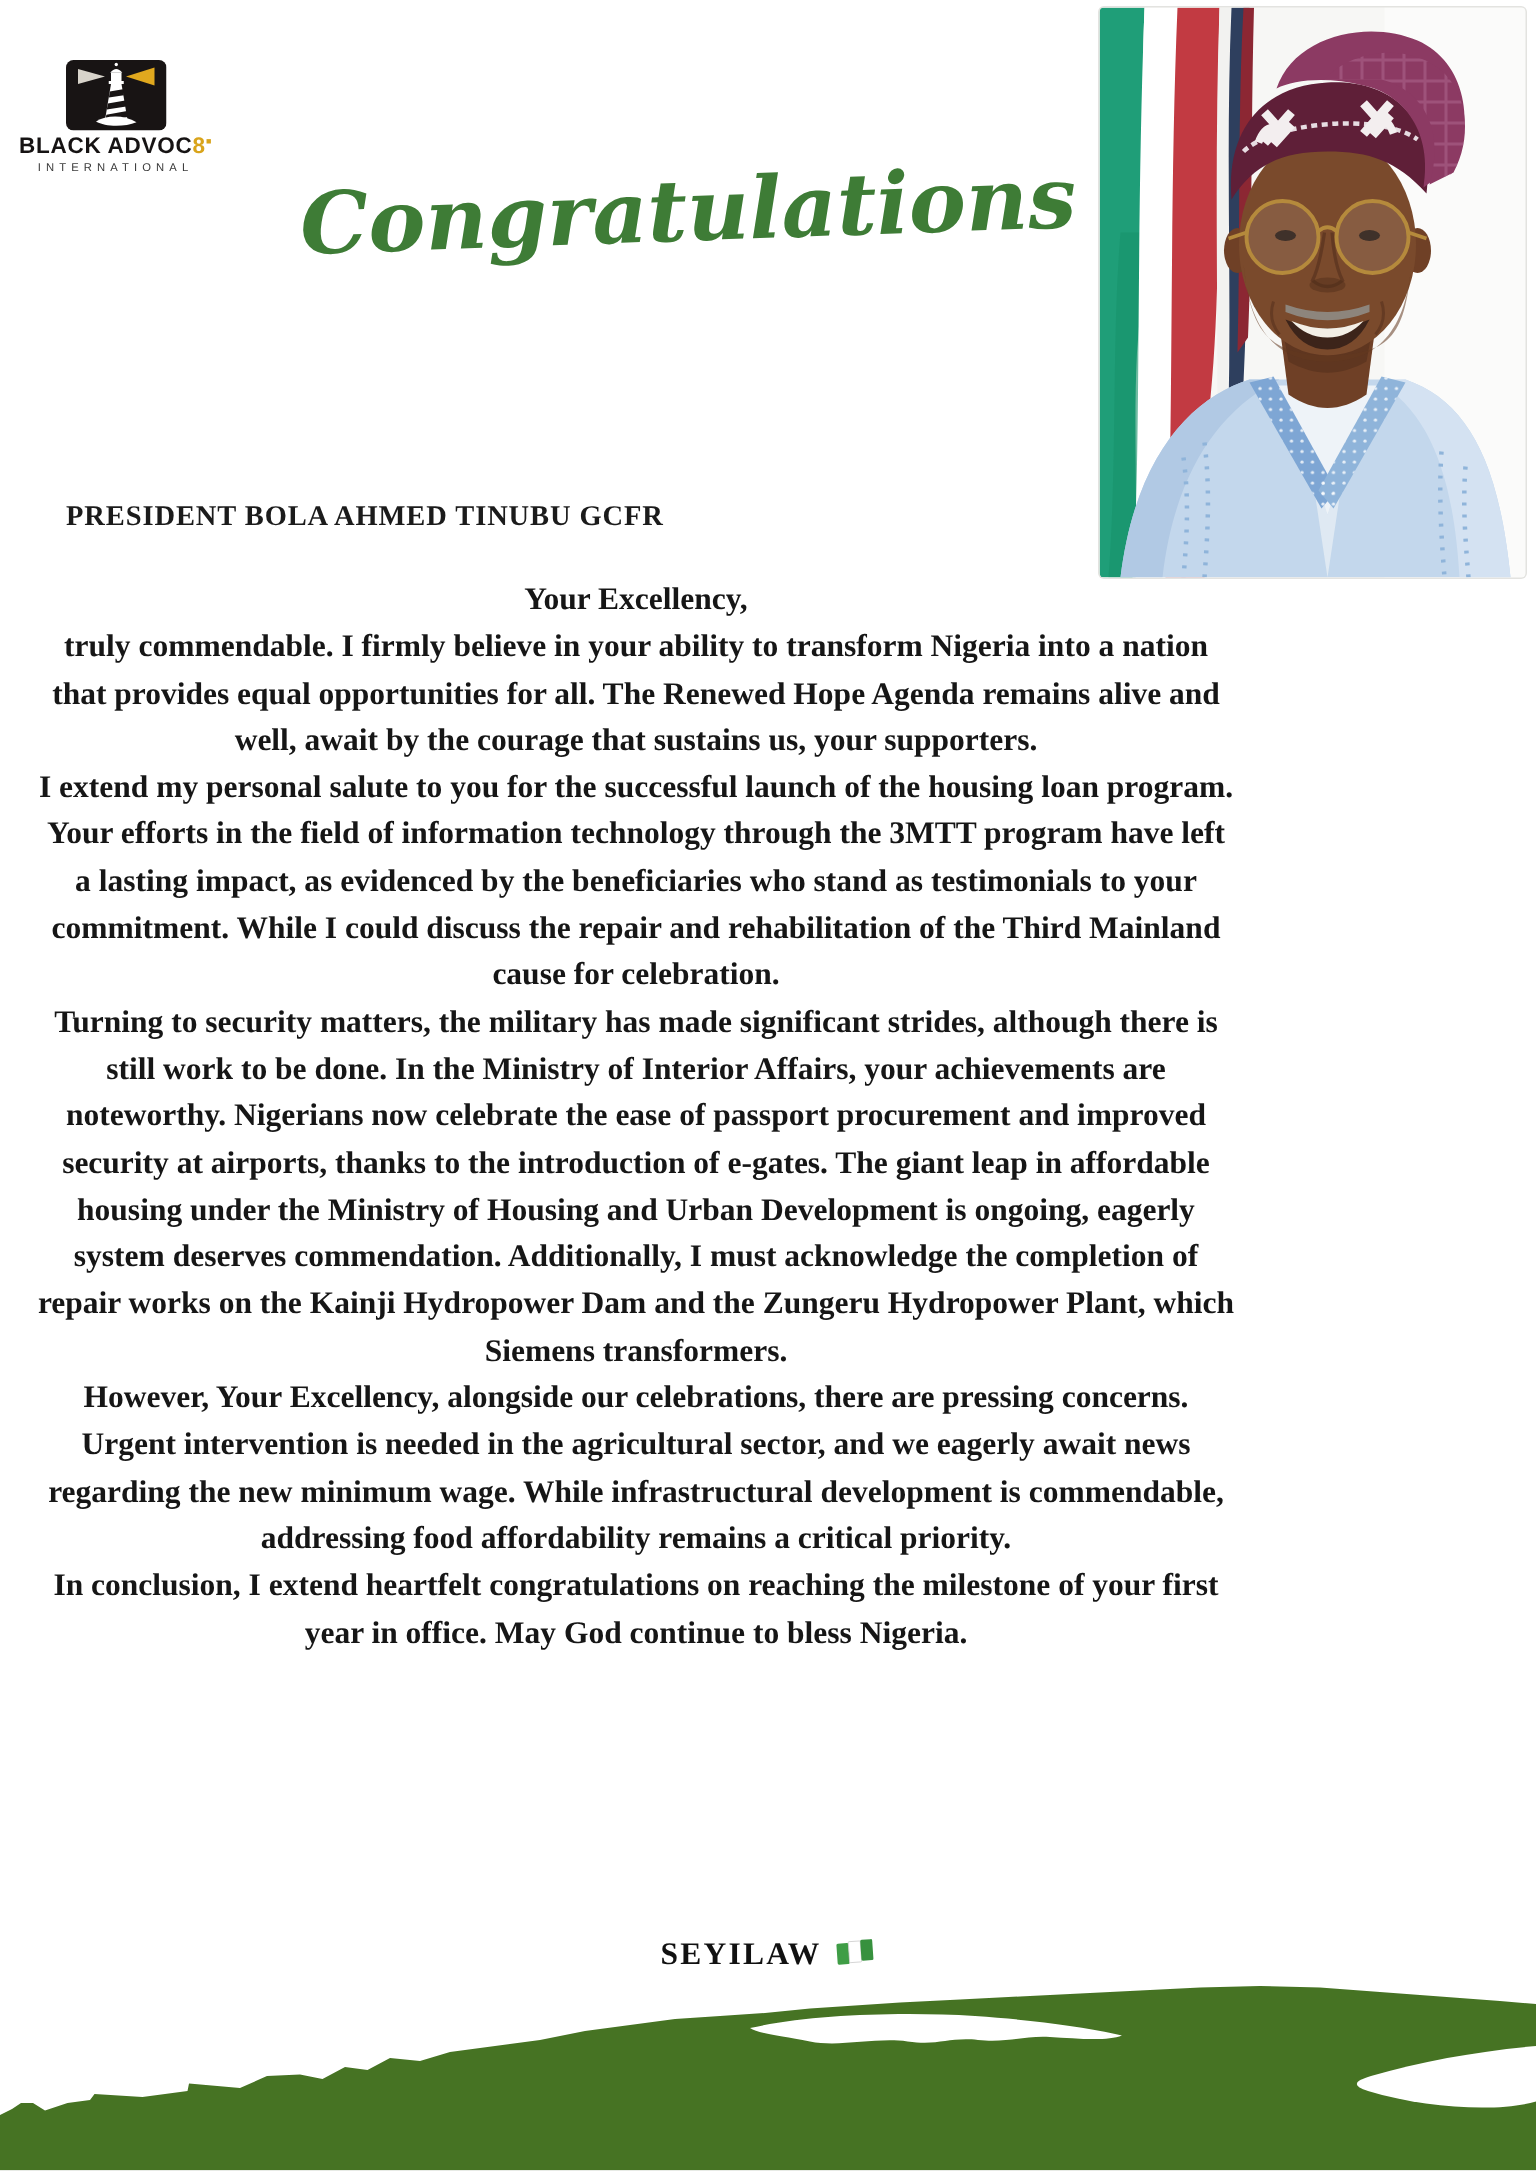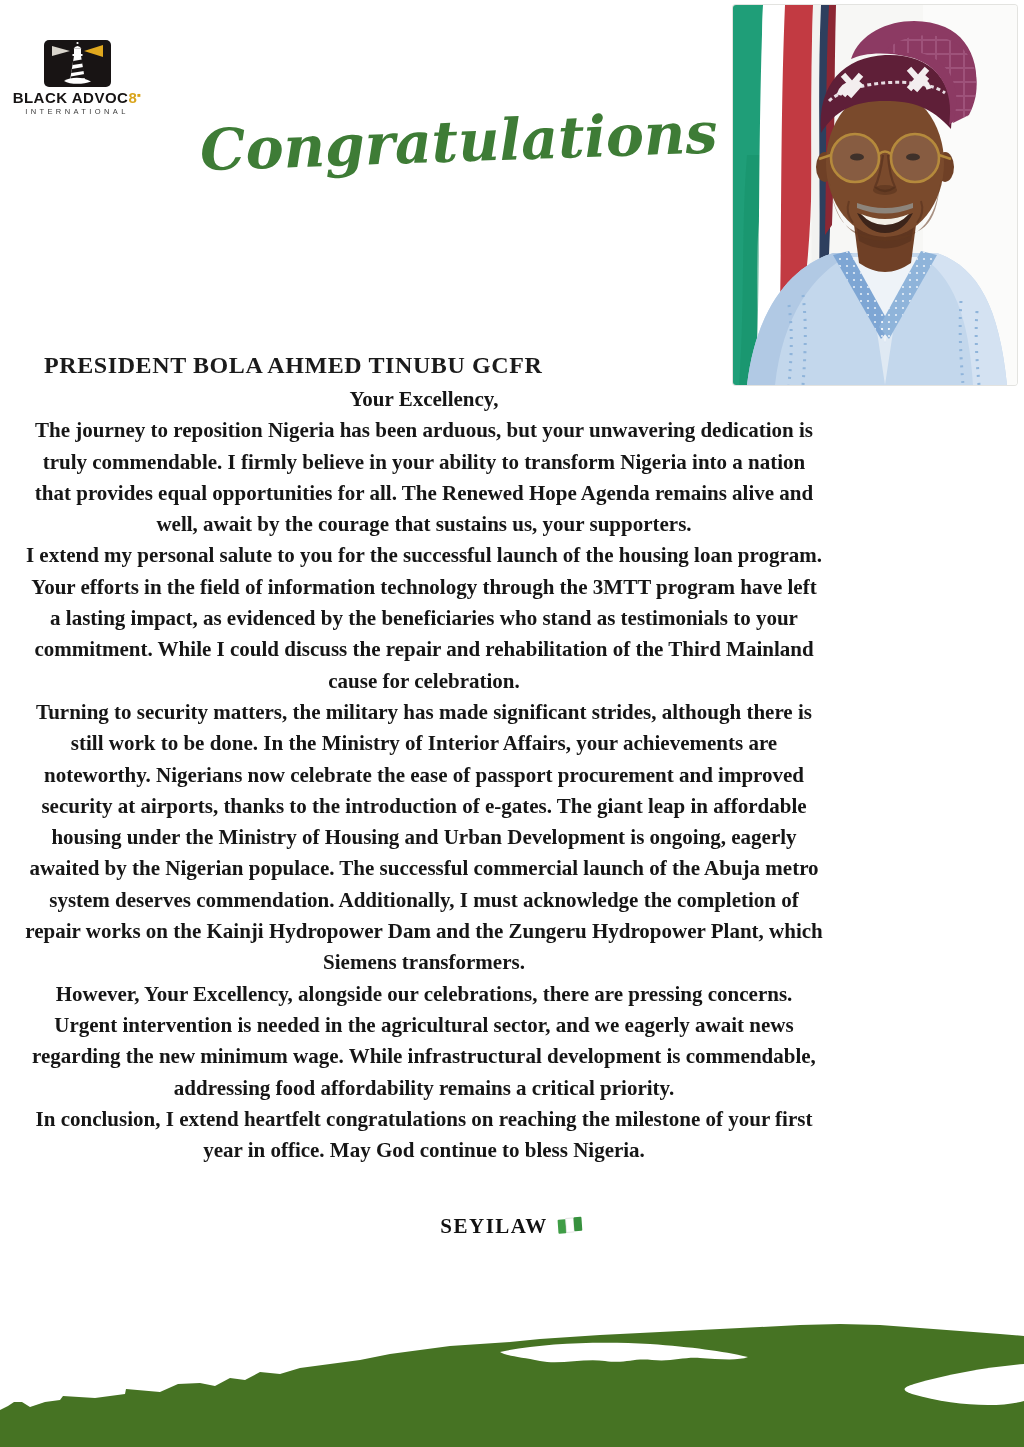--- a/index.html
+++ b/index.html
@@ -49,36 +49,36 @@
   
   .portrait{
     position:absolute;left:733px;top:5px;width:284px;height:380px;
     border-radius:3px;overflow:hidden;
     box-shadow:0 0 0 1px #e3e3e0;
     background:#f6f6f4;
   }
   
   .heading{
     position:absolute;left:44px;top:334px;
-    font-weight:bold;font-size:24px;letter-spacing:.6px;
-    color:#1b1b1b;white-space:nowrap;margin-top:18px;
+    font-weight:bold;font-size:19px;letter-spacing:.6px;
+    color:#1b1b1b;white-space:nowrap;
   }
   
   .letter{
     position:absolute;left:0;top:384px;width:848px;
     text-align:center;
   }
   .letter-line{
     font-weight:bold;font-size:21px;line-height:31.3px;
     color:var(--text-black);
     white-space:nowrap;
   }
   
   .signature{
-    position:absolute;left:0;top:1214px;width:1024px;
+    position:absolute;left:0;top:1290px;width:1024px;
     display:flex;align-items:center;justify-content:center;gap:9px;
   }
   .signature .sig-name{
     font-weight:bold;font-size:21px;letter-spacing:1.5px;color:#111;
   }
   
   .brush{position:absolute;left:0;bottom:0;width:1024px;height:125px;}
   .brush-fill{fill:var(--brush-green);}
 </style>
 </head>
@@ -188,35 +188,33 @@
       <g stroke="#f3eeef" stroke-width="5" fill="none">
         <path d="M106 90 q 4 -12 14 -10 M196 84 q -4 -12 -14 -10"></path>
       </g>
     </svg>
   </figure>
 
   <div class="heading">PRESIDENT BOLA AHMED TINUBU GCFR</div>
 
   <div class="letter">
       <div class="letter-line">Your Excellency,</div>
-      <div class="letter-line">The journey to reposition Nigeria has been arduous, but your unwavering dedication is</div>
       <div class="letter-line">truly commendable. I firmly believe in your ability to transform Nigeria into a nation</div>
       <div class="letter-line">that provides equal opportunities for all. The Renewed Hope Agenda remains alive and</div>
       <div class="letter-line">well, await by the courage that sustains us, your supporters.</div>
       <div class="letter-line">I extend my personal salute to you for the successful launch of the housing loan program.</div>
       <div class="letter-line">Your efforts in the field of information technology through the 3MTT program have left</div>
       <div class="letter-line">a lasting impact, as evidenced by the beneficiaries who stand as testimonials to your</div>
       <div class="letter-line">commitment. While I could discuss the repair and rehabilitation of the Third Mainland</div>
       <div class="letter-line">cause for celebration.</div>
       <div class="letter-line">Turning to security matters, the military has made significant strides, although there is</div>
       <div class="letter-line">still work to be done. In the Ministry of Interior Affairs, your achievements are</div>
       <div class="letter-line">noteworthy. Nigerians now celebrate the ease of passport procurement and improved</div>
       <div class="letter-line">security at airports, thanks to the introduction of e-gates. The giant leap in affordable</div>
       <div class="letter-line">housing under the Ministry of Housing and Urban Development is ongoing, eagerly</div>
-      <div class="letter-line">awaited by the Nigerian populace. The successful commercial launch of the Abuja metro</div>
       <div class="letter-line">system deserves commendation. Additionally, I must acknowledge the completion of</div>
       <div class="letter-line">repair works on the Kainji Hydropower Dam and the Zungeru Hydropower Plant, which</div>
       <div class="letter-line">Siemens transformers.</div>
       <div class="letter-line">However, Your Excellency, alongside our celebrations, there are pressing concerns.</div>
       <div class="letter-line">Urgent intervention is needed in the agricultural sector, and we eagerly await news</div>
       <div class="letter-line">regarding the new minimum wage. While infrastructural development is commendable,</div>
       <div class="letter-line">addressing food affordability remains a critical priority.</div>
       <div class="letter-line">In conclusion, I extend heartfelt congratulations on reaching the milestone of your first</div>
       <div class="letter-line">year in office. May God continue to bless Nigeria.</div>
     </div>

